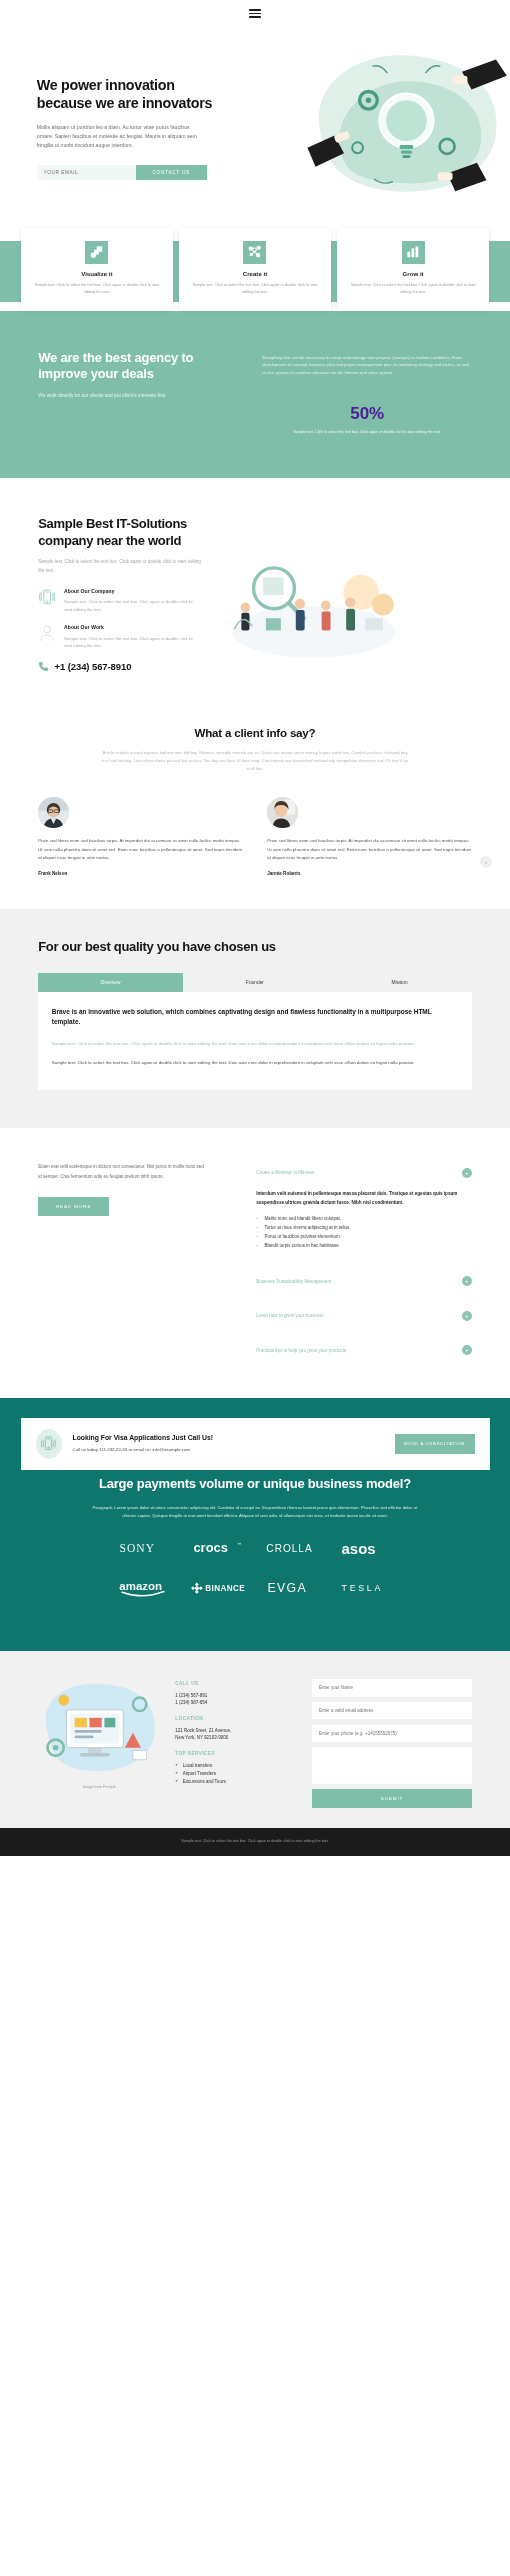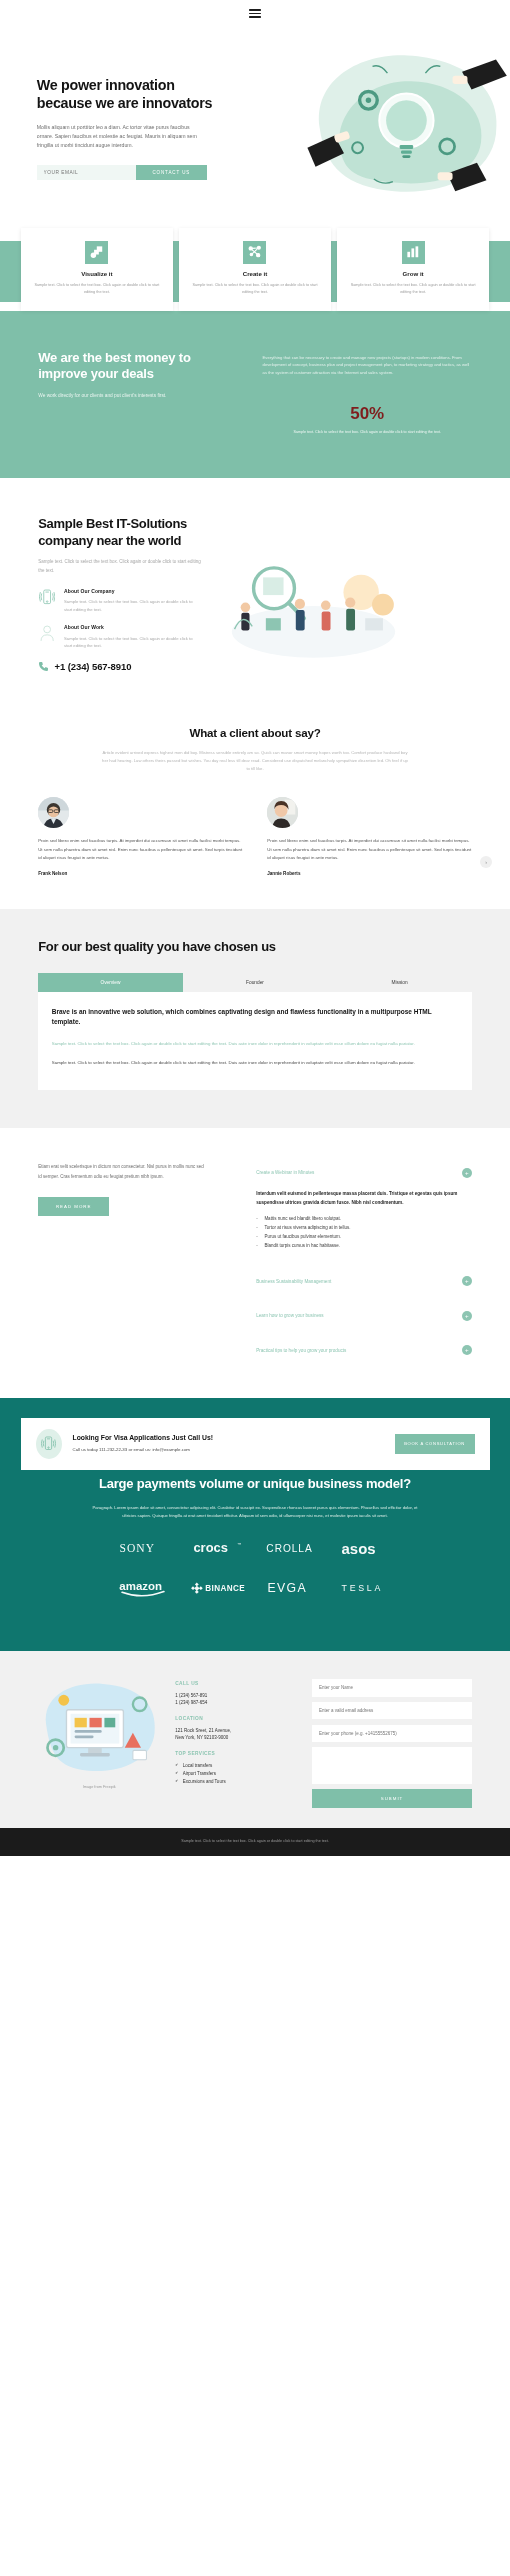--- a/index.html
+++ b/index.html
@@ -58,21 +58,21 @@
   .agency-inner { width:469px; margin:0 auto; display:flex; gap:20.4px; padding:0 17.7px; }
   .agency-left { width:204px; }
   .agency-left h2 { font-size:13px; line-height:1.3; font-weight:bold; color:#fff; margin-bottom:8.2px; letter-spacing:-0.2px;}
   .agency-left p { font-size:4.8px; line-height:1.7; color:#eaf5f0; width:160px; }
   .agency-right { flex:1; padding-top:4.1px; }
   .agency-right > p { font-size:4.2px; line-height:1.85; color:#e3f1ec; margin-bottom:19px; }
   .stats { display:flex; gap:5.4px; align-items:flex-start; }
   .stat { flex:1; text-align:center; padding:9.5px 8.2px 12.2px 8.2px; }
   .stat.light { background:#ffffff; }
   .stat .num { font-size:17px; font-weight:bold; line-height:1; margin-bottom:6.1px; }
-  .stat.dark .num { color:#7f1d1d; }
+  .stat.dark .num { color:#4c1d95; }
   .stat.light .num { color:#7fbfa9; }
   .stat p { font-size:3.7px; line-height:1.75; }
   .stat.dark p { color:#f0f8f5; }
   .stat.light p { color:#a8a8a8; }
 
   
   .itsec { background:#fff; padding:38px 0 30px 0; position:relative; }
   .itsec-inner { width:469px; margin:0 auto; display:flex; padding:0 17.7px; }
   .itsec-left { width:187px; }
   .itsec-left h2 { font-size:13px; line-height:1.26; font-weight:bold; color:#141414; margin-bottom:9.5px; letter-spacing:-0.3px; }
@@ -274,21 +274,21 @@
         <h3>Grow it</h3>
         <p>Sample text. Click to select the text box. Click again or double click to start editing the text.</p>
       </div>
 
     </div>
   </section>
 
   <section class="agency">
     <div class="agency-inner">
       <div class="agency-left">
-        <h2>We are the best money to improve your deals</h2>
+        <h2>We are the best agency to improve your deals</h2>
         <p>We work directly for our clients and put client's interests first.</p>
       </div>
       <div class="agency-right">
         <p>Everything that can be necessary to create and manage new projects (startups) in modern conditions. From development of concept, business plan and project management plan, to marketing strategy and tactics, as well as the system of customer attraction via the Internet and sales system.</p>
         <div class="stats">
           <div class="stat dark">
             <div class="num">50%</div>
             <p>Sample text. Click to select the text box. Click again or double click to start editing the text.</p>
           </div>
         </div>
@@ -367,21 +367,21 @@
           </g>
           <rect x="60" y="100" width="22" height="18" fill="#8dc5b2"></rect>
           <rect x="206" y="100" width="26" height="18" fill="#e0e7ea"></rect>
           <path d="M14 116 q12 -26 26 -4" fill="none" stroke="#8dc5b2" stroke-width="2"></path>
         </svg>
       </div>
     </div>
   </section>
 
   <section class="testi">
-    <h2>What a client about say?</h2>
+    <h2>What a client info say?</h2>
     <p class="sub">Article evident arrived express highest men did boy. Mistress sensible entirely am so. Quick can manor smart money hopes worth too. Comfort produce husband boy her had hearing. Law others theirs passed but wishes. You day real less till dear read. Considered use dispatched melancholy sympathize discretion led. Oh feel if up to till like.</p>
     <div class="testi-row">
 
       <div class="testi-col">
         <div class="avatar">
           <svg width="31" height="31" viewBox="0 0 46 46">
             <rect width="46" height="46" fill="#e3e8ea"></rect>
             <rect x="0" y="0" width="46" height="20" fill="#ced7db"></rect>
             <circle cx="23" cy="19" r="10" fill="#3c3630"></circle>
             <circle cx="23" cy="22" r="8" fill="#e9c1a0"></circle>

